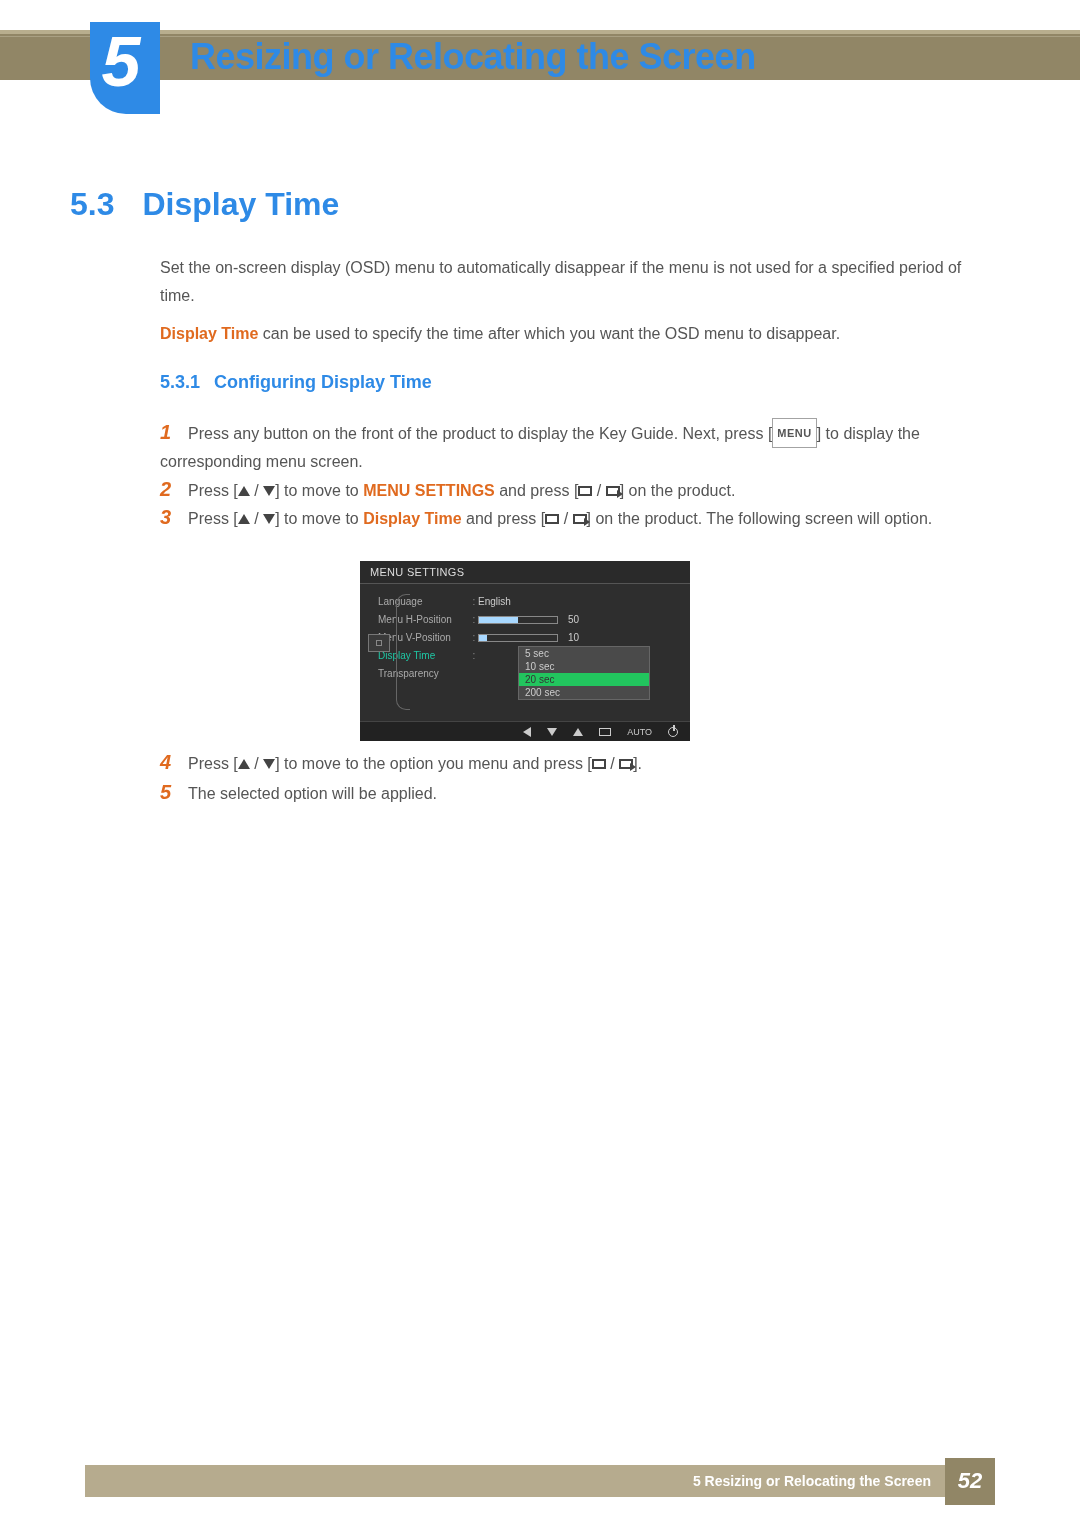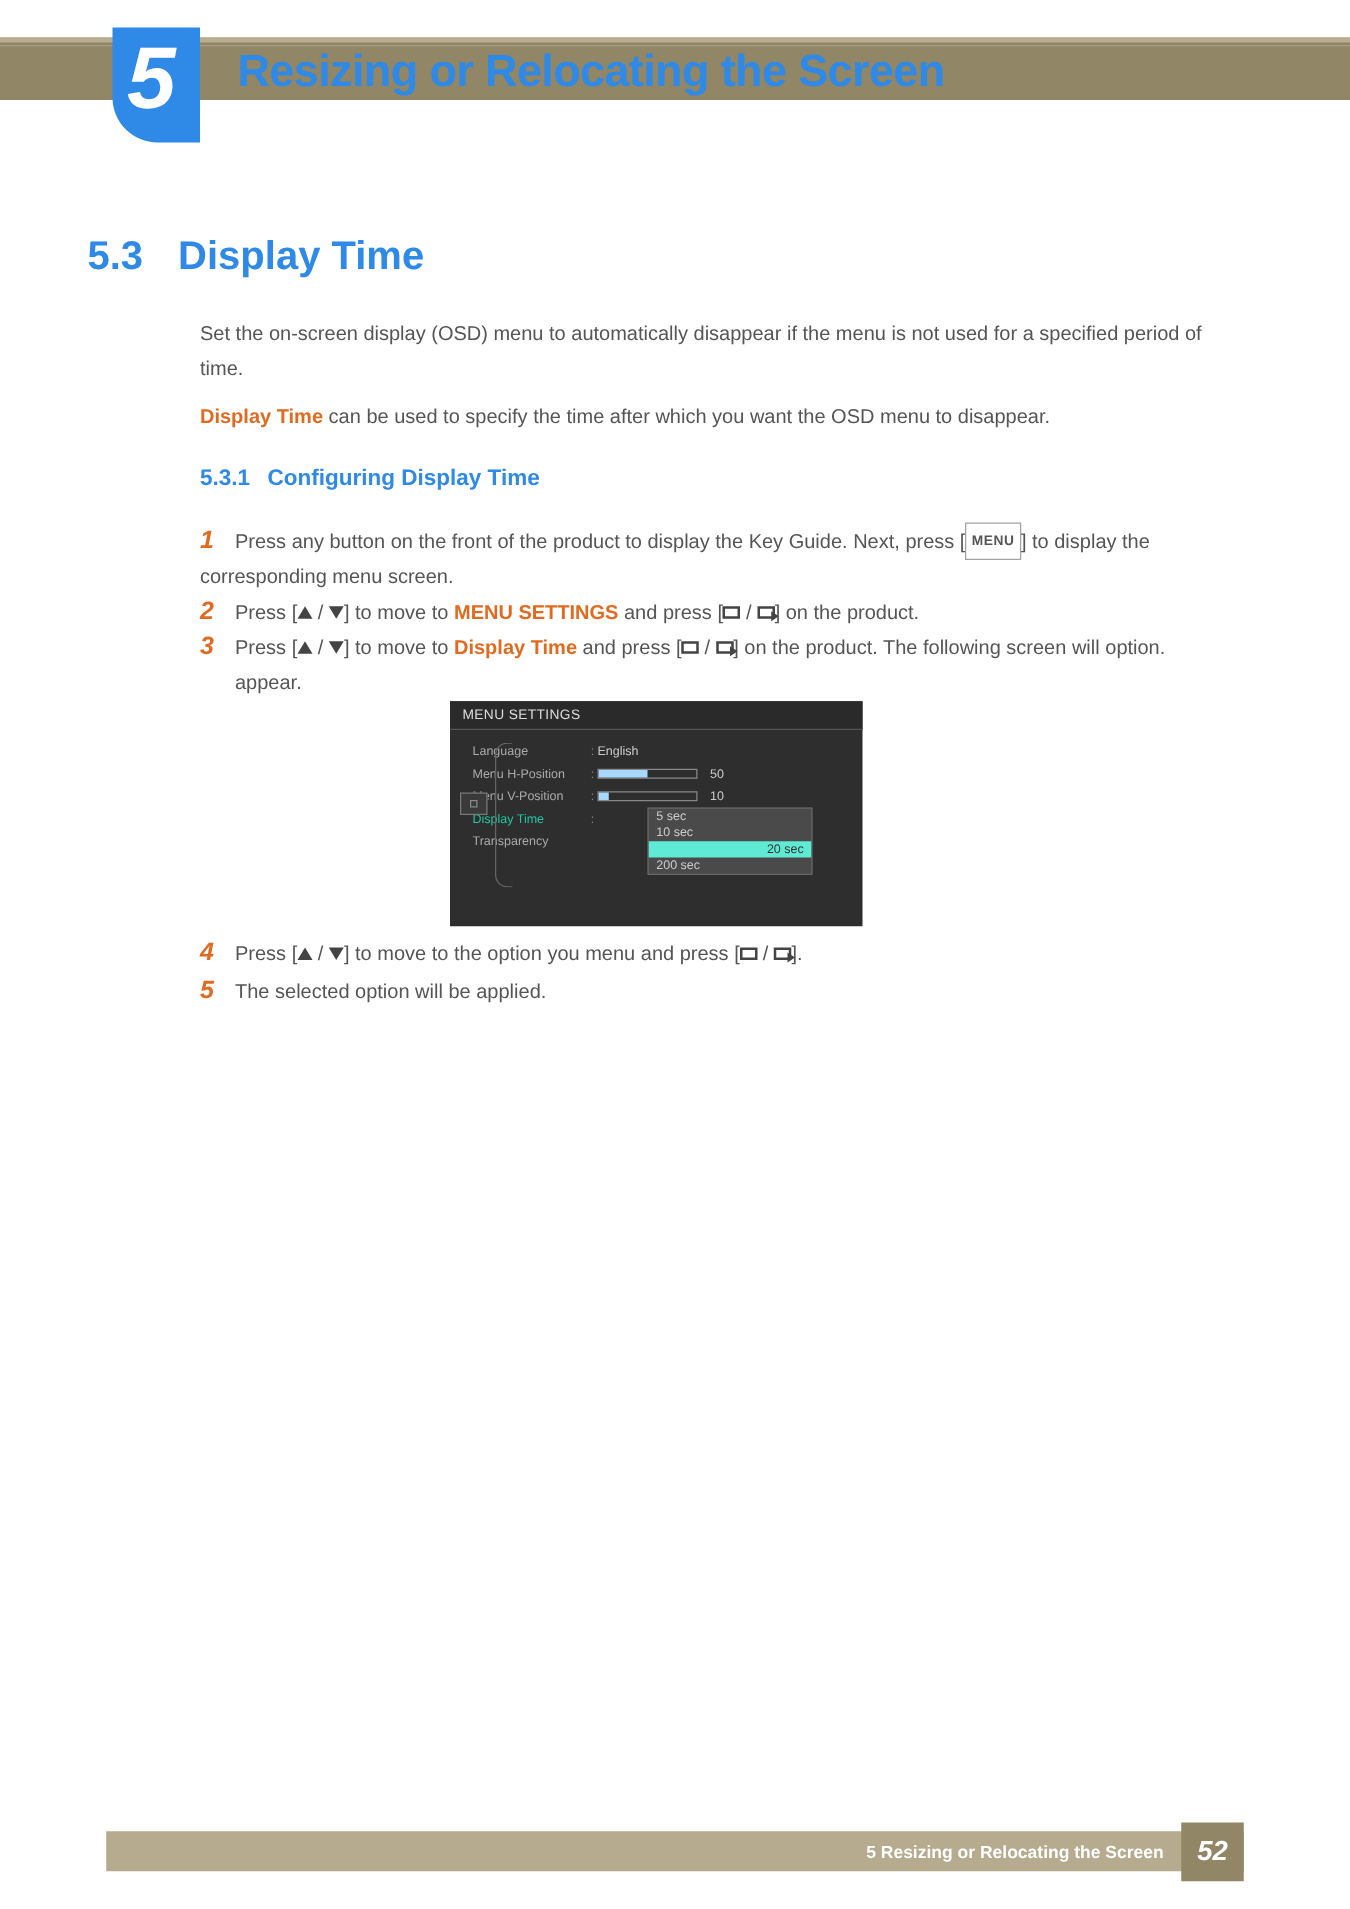--- a/index.html
+++ b/index.html
@@ -135,21 +135,21 @@
   .slider .fill { position:absolute; top:0; left:0; bottom:0; background:#a8d8ff; }
   .slider-num { margin-left:10px; font-size:10px; color:#ccc; }
   .dropdown {
     position:absolute; left: 158px; top: 62px;
     width: 132px;
     background:#4a4a4a;
     font-size:10px;
     border:1px solid #666;
   }
   .dropdown div { padding: 1px 6px; color:#ccc; }
-  .dropdown div.sel { background:#5eead4; color:#333;text-align:right; }
+  .dropdown div.sel { background:#22c55e; color:#333; }
   .osd-buttons {
     position:absolute; bottom:0; left:0; right:0;
     height: 20px; background:#222;
     display:flex; align-items:center; justify-content:flex-end;
     gap: 16px; padding: 0 12px;
     border-top:1px solid #444;
   }
   .osd-btn { position:relative; width:12px; height:12px; display:inline-block; }
   .osd-btn.left { width:0;height:0;border-top:5px solid transparent;border-bottom:5px solid transparent;border-right:8px solid #ccc;}
   .osd-btn.down { width:0;height:0;border-left:5px solid transparent;border-right:5px solid transparent;border-top:8px solid #ccc;}
@@ -208,21 +208,20 @@
 <div class="step s1">
   <span class="n">1</span><span>Press any button on the front of the product to display the Key Guide. Next, press [</span><span class="menu-tag">MENU</span><span>] to display the corresponding menu screen.</span>
 </div>
 
 <div class="step s2">
   <span class="n">2</span><span>Press [</span><span class="tri-up"></span> / <span class="tri-down"></span><span>] to move to </span><span class="hl-orange">MENU SETTINGS</span><span> and press [</span><span class="icon-rect"></span> / <span class="icon-enter"></span><span>] on the product.</span>
 </div>
 
 <div class="step s3">
   <span class="n">3</span><span>Press [</span><span class="tri-up"></span> / <span class="tri-down"></span><span>] to move to </span><span class="hl-orange">Display Time</span><span> and press [</span><span class="icon-rect"></span> / <span class="icon-enter"></span><span>] on the product. The following screen will option.</span>
-  <span class="inset">appear.</span>
 </div>
 
 <div class="osd">
   <div class="title">MENU SETTINGS</div>
   <div class="osd-body">
     <div class="osd-side">
         <div class="dot"></div>
       </div>
     <div class="osd-curve"></div>
     <div class="osd-rows">
@@ -249,20 +248,28 @@
         <span class="lbl">Transparency</span>
       </div>
     </div>
     <div class="dropdown">
       <div>5 sec</div>
       <div>10 sec</div>
       <div class="sel">20 sec</div>
       <div>200 sec</div>
     </div>
   </div>
+  <div class="osd-buttons">
+    <span class="osd-btn left"></span>
+    <span class="osd-btn down"></span>
+    <span class="osd-btn up"></span>
+    <span class="osd-btn enter"></span>
+    <span class="osd-auto">AUTO</span>
+    <span class="osd-power"></span>
+  </div>
 </div>
 
 <div class="step s4">
   <span class="n">4</span><span>Press [</span><span class="tri-up"></span> / <span class="tri-down"></span><span>] to move to the option you menu and press [</span><span class="icon-rect"></span> / <span class="icon-enter"></span><span>].</span>
 </div>
 
 <div class="step s5">
   <span class="n">5</span><span>The selected option will be applied.</span>
 </div>
 

